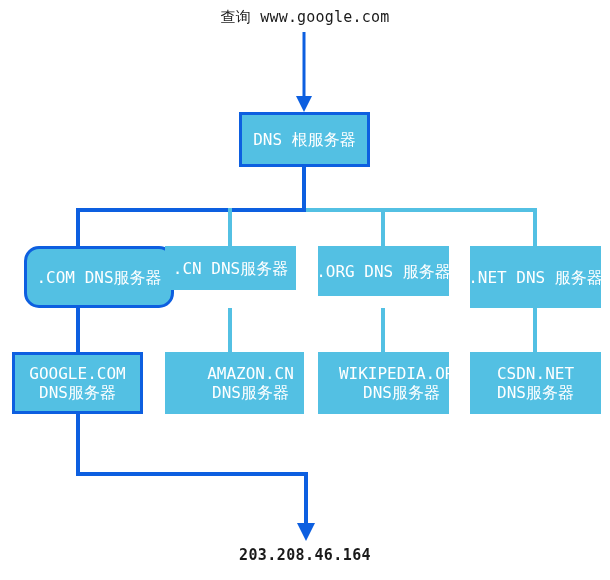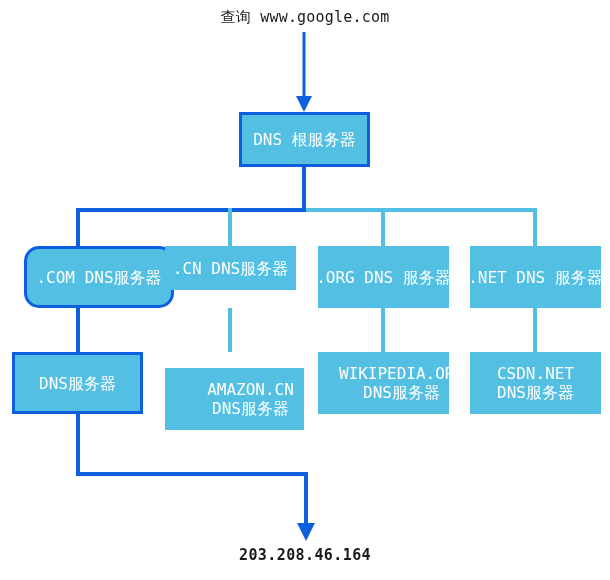--- a/index.html
+++ b/index.html
@@ -103,31 +103,32 @@
   <div class="node active" style="left:239px; top:112px; width:131px; height:55px;">
     <span>DNS 根服务器</span>
   </div>
 
   <div class="node active" style="left:24px; top:246px; width:150px; height:62px;border-radius:15px;">
     <span>.COM DNS服务器</span>
   </div>
   <div class="node" style="left:165px; top:246px; width:131px; height:44px;">
     <span>.CN DNS服务器</span>
   </div>
-  <div class="node" style="left:318px; top:246px; width:131px; height:62px;">
+  <div class="node" style="left:318px; top:246px; width:131px; height:50px;">
     <span>.ORG DNS 服务器</span>
   </div>
   <div class="node" style="left:470px; top:246px; width:131px; height:62px;">
     <span>.NET DNS 服务器</span>
   </div>
 
   <div class="node active" style="left:12px; top:352px; width:131px; height:62px;">
+    <span>GOOGLE.COM</span>
     <span class="line2">DNS服务器</span>
   </div>
-  <div class="node" style="left:165px; top:368px; width:139px; height:62px;padding-left:32px;">
+  <div class="node" style="left:165px; top:352px; width:139px; height:62px;padding-left:32px;">
     <span>AMAZON.CN</span>
     <span class="line2">DNS服务器</span>
   </div>
   <div class="node" style="left:318px; top:352px; width:131px; height:62px;padding-left:36px;">
     <span>WIKIPEDIA.ORG</span>
     <span class="line2">DNS服务器</span>
   </div>
   <div class="node" style="left:470px; top:352px; width:131px; height:62px;">
     <span>CSDN.NET</span>
     <span class="line2">DNS服务器</span>

